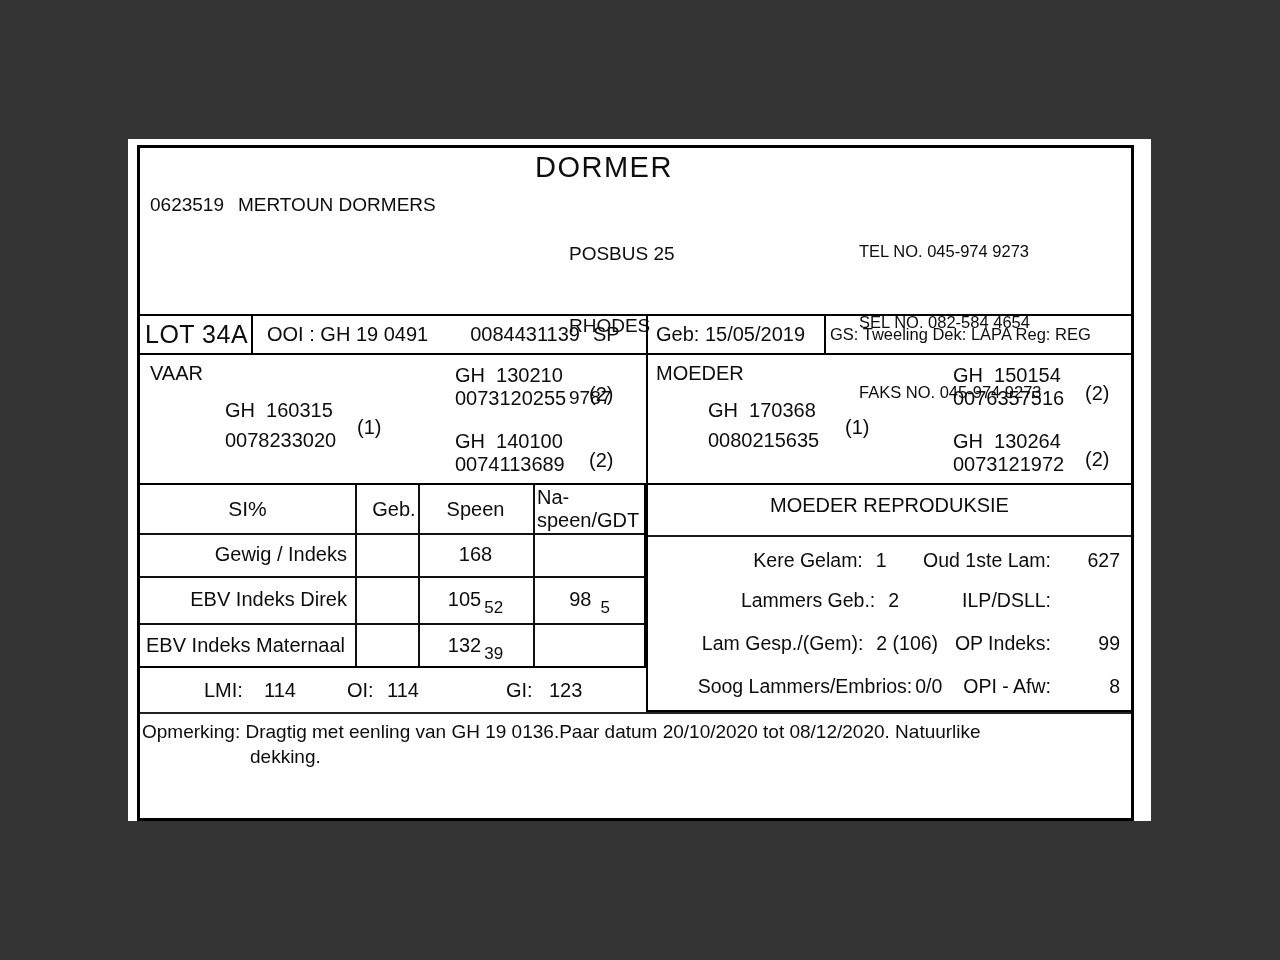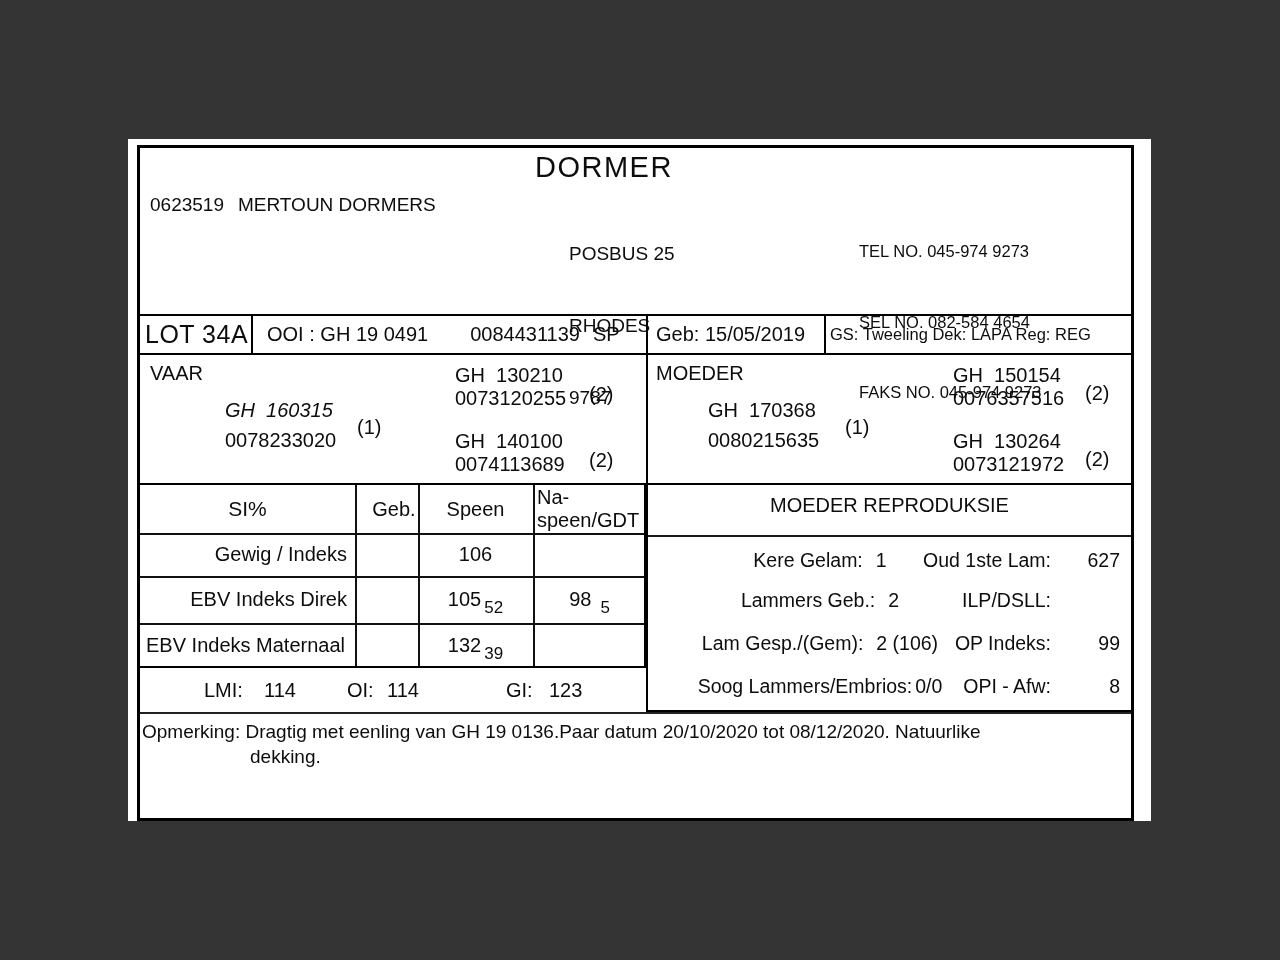--- a/index.html
+++ b/index.html
@@ -125,21 +125,21 @@
           <span class="b">0084431139</span>
           <span class="c">SP</span>
         </div>
         <div class="cell c-geb">Geb: 15/05/2019</div>
         <div class="cell c-gs">GS: Tweeling Dek: LAPA Reg: REG</div>
       </div>
 
       <div class="ped">
         <div class="ped-half ped-left">
           <div class="abs" style="left:10px;top:7px;">VAAR</div>
-          <div class="abs pre" style="left:85px;top:44px;font-style:italic;">GH  160315</div>
+          <div class="abs pre" style="left:85px;top:44px;">GH  160315</div>
           <div class="abs" style="left:85px;top:74px;">0078233020</div>
           <div class="abs" style="left:217px;top:61px;">(1)</div>
           <div class="abs pre" style="left:315px;top:9px;">GH  130210</div>
           <div class="abs" style="left:315px;top:32px;">0073120255</div>
           <div class="abs" style="left:449px;top:28px;">(2)</div>
           <div class="abs pre" style="left:315px;top:75px;">GH  140100</div>
           <div class="abs" style="left:315px;top:98px;text-align:right;">0074113689</div>
           <div class="abs" style="left:449px;top:94px;">(2)</div>
         </div>
         <div class="ped-half ped-right">
@@ -164,21 +164,21 @@
         <div class="hline" style="top:91px;"></div>
         <div class="hline" style="top:138px;"></div>
 
         <div class="sicell center" style="left:0;top:0;width:215px;height:48px;font-size:21px;">SI%</div>
         <div class="sicell center" style="left:215px;top:0;width:63px;height:48px;padding-left:15px;">Geb.</div>
         <div class="sicell center" style="left:278px;top:0;width:115px;height:48px;">Speen</div>
         <div class="sicell" style="left:397px;top:0;width:107px;height:48px;line-height:23px;">Na-speen/GDT</div>
 
         <div class="sicell right" style="left:0;top:48px;width:207px;height:43px;">Gewig / Indeks</div>
         <div class="sicell center" style="left:278px;top:48px;width:115px;height:43px;">
-          <span>106</span>
+          <span>168</span>
         </div>
 
         <div class="sicell right" style="left:0;top:91px;width:207px;height:47px;">EBV Indeks Direk</div>
         <div class="sicell center" style="left:278px;top:91px;width:115px;height:47px;">
           <span>105</span>
             <span class="vsub">52</span>
         </div>
         <div class="sicell center" style="left:393px;top:91px;width:113px;height:47px;">
           <span>98</span>
             <span class="vsub wide">5</span>

